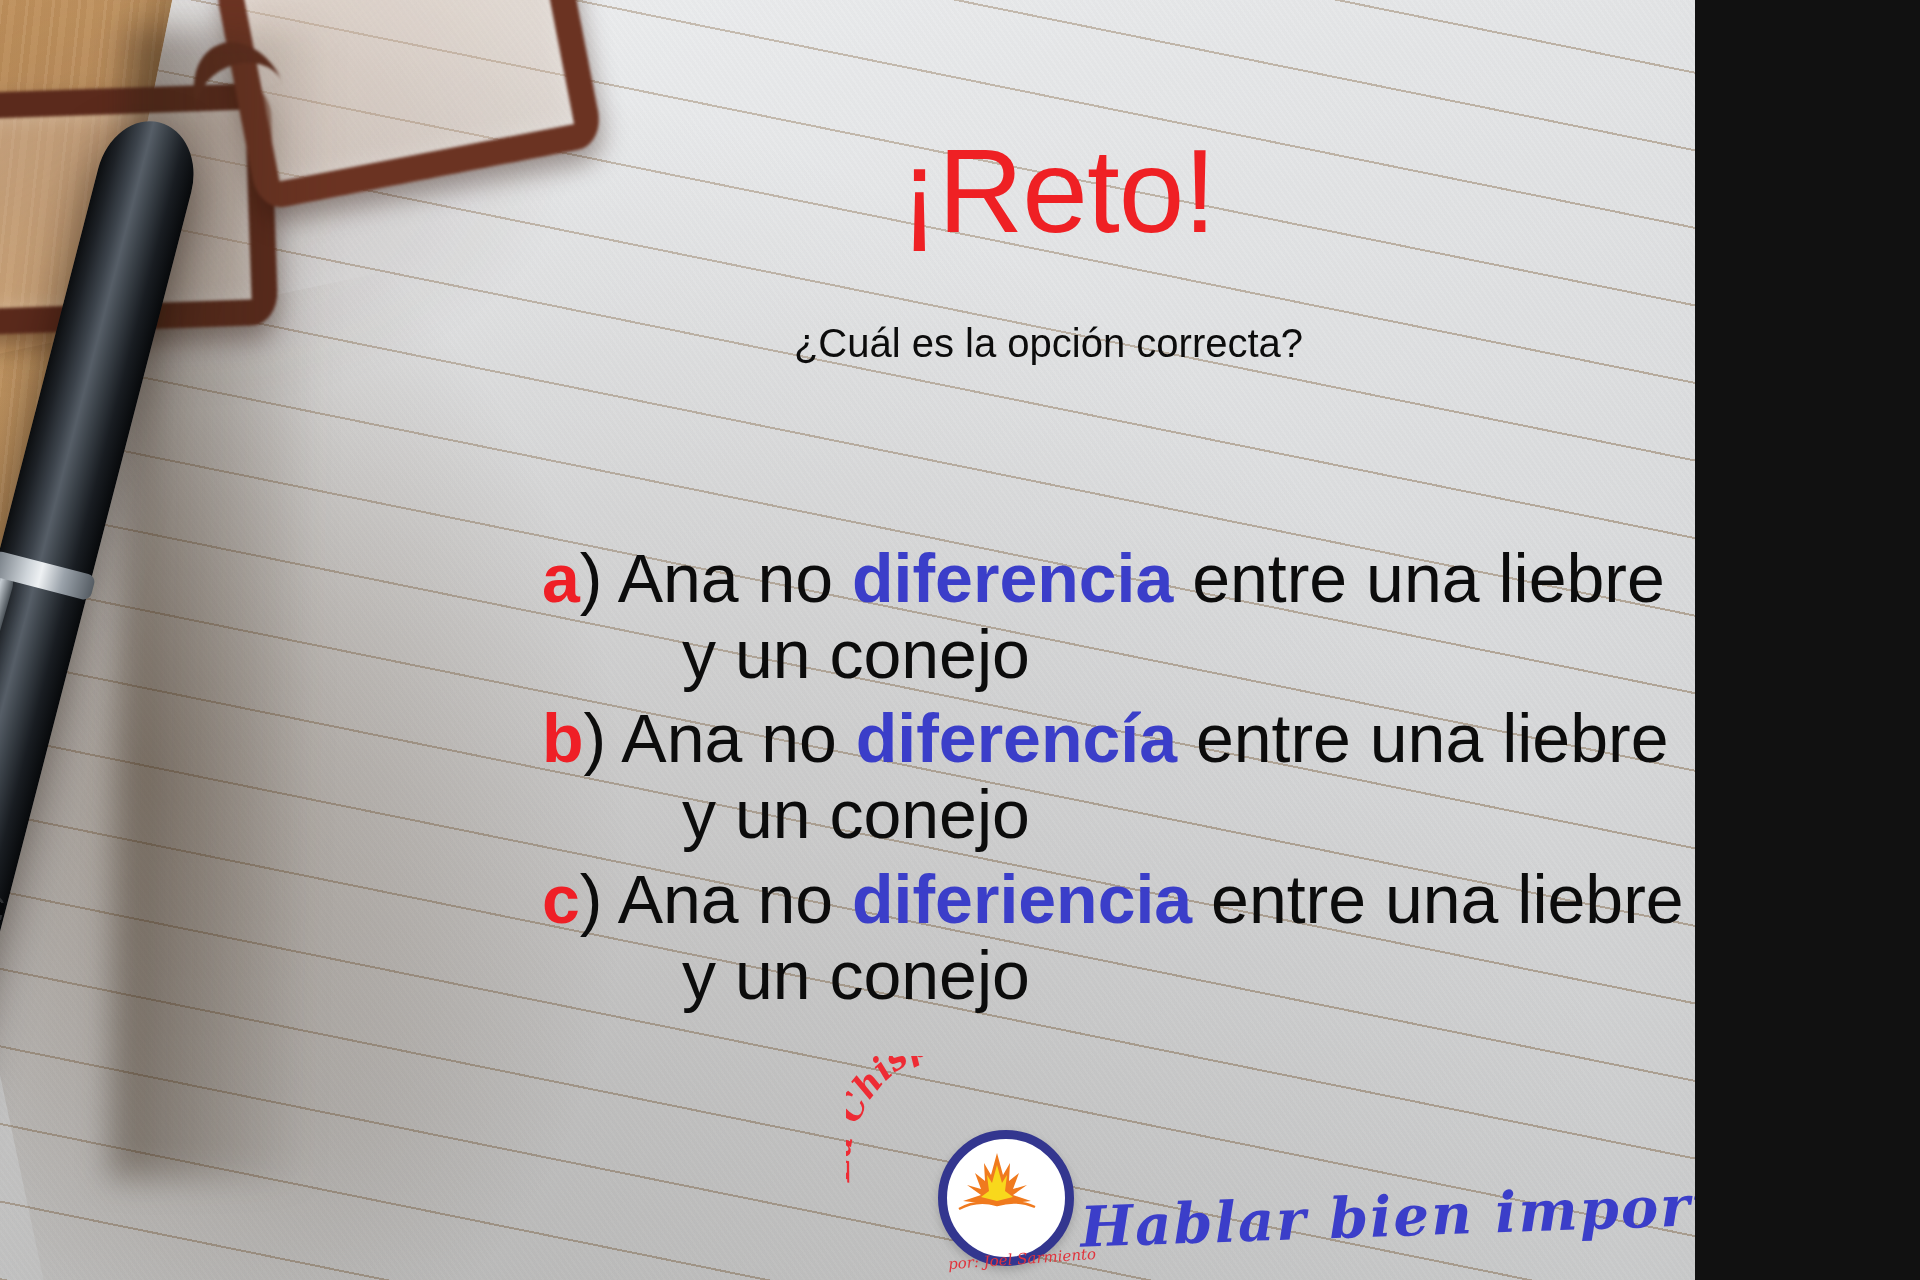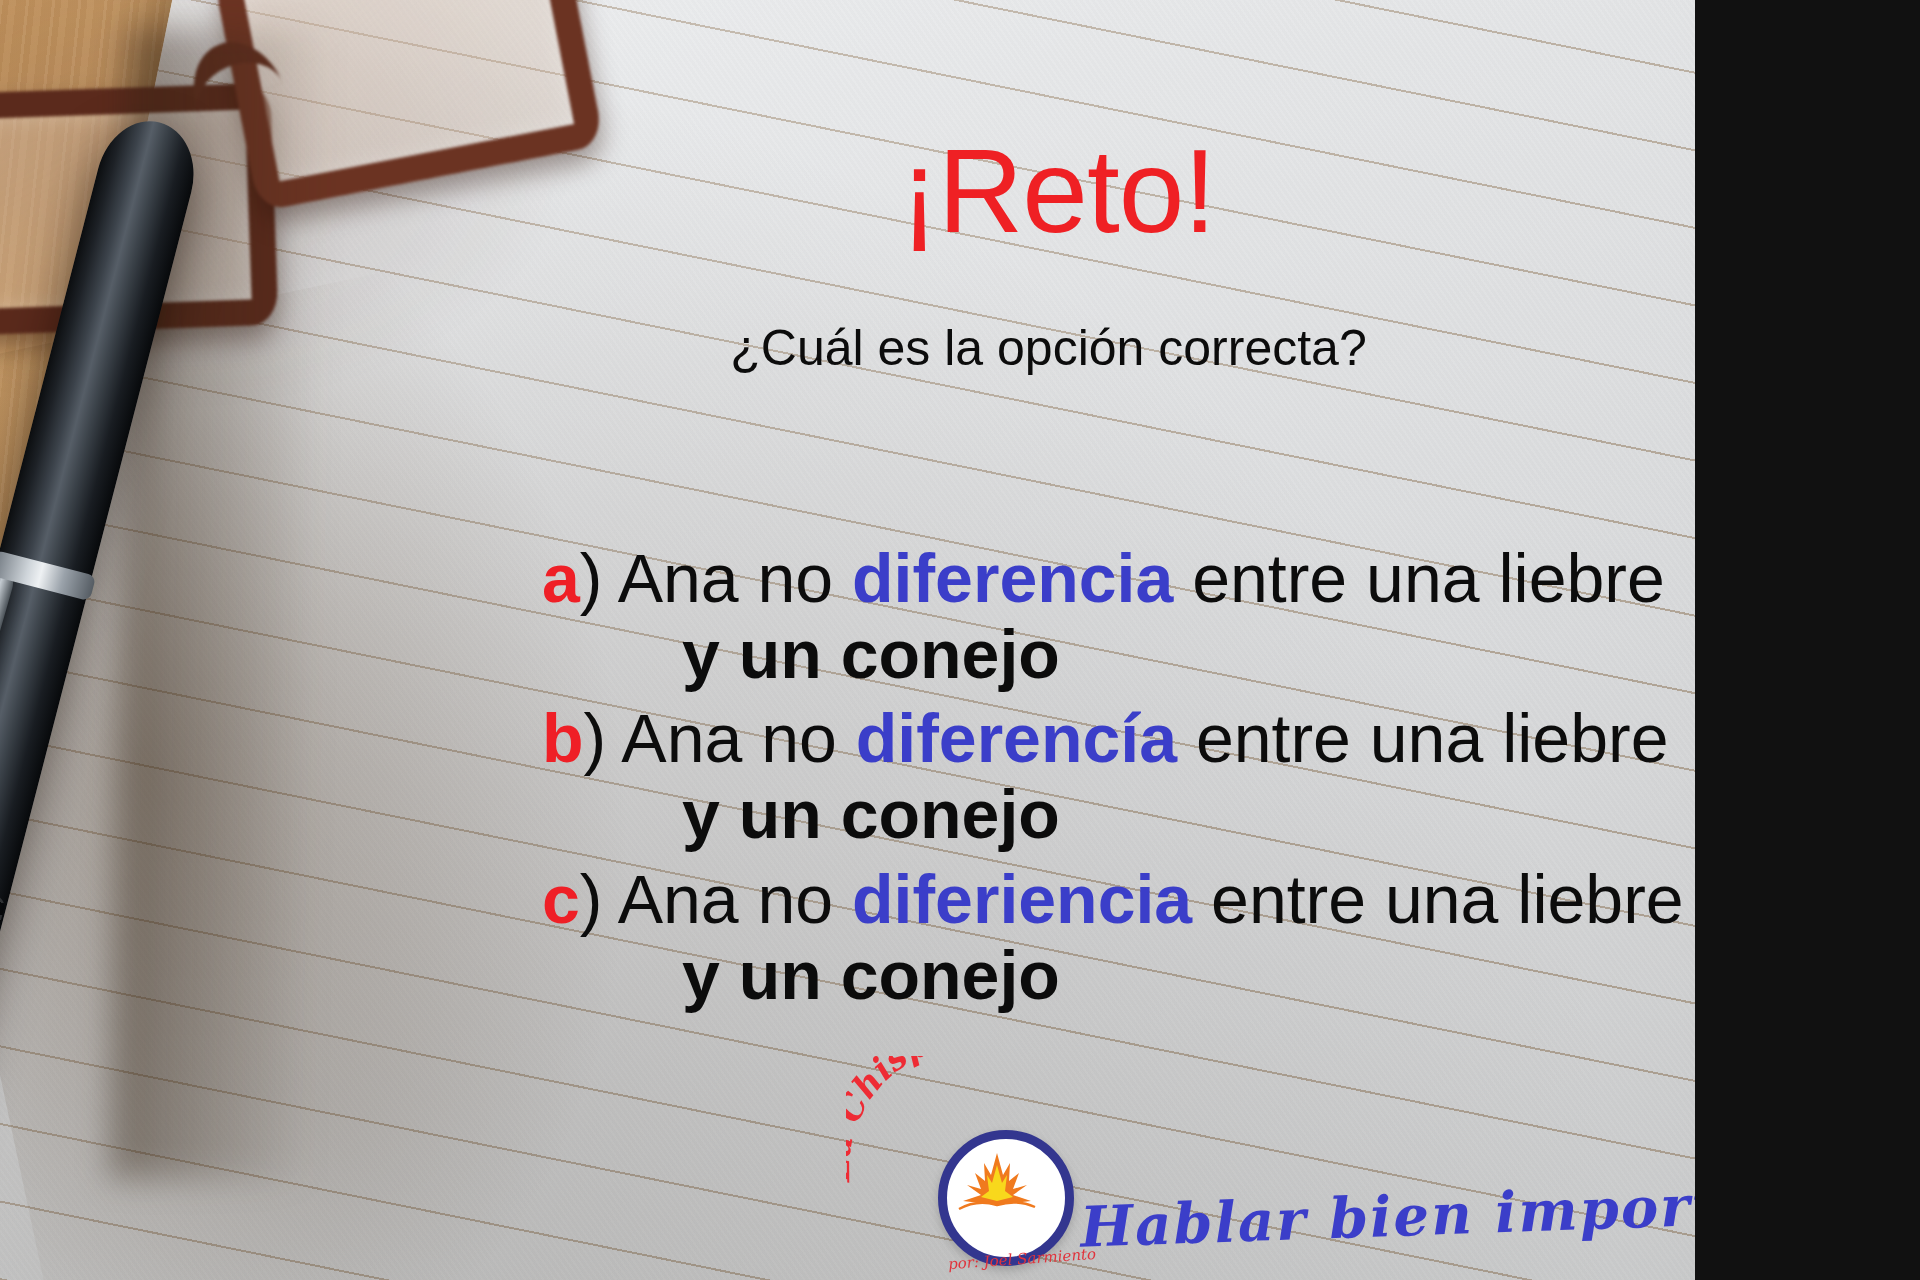--- a/index.html
+++ b/index.html
@@ -215,21 +215,21 @@
     letter-spacing: -1px;
     line-height: 1;
   }
 
   .subtitle {
     position: absolute;
     left: 0; right: 28px;
     top: 322px;
     text-align: center;
     padding-left: 430px;
-    font-size: 50px;
+    font-size: 40px;
     font-weight: 400;
     color: #0c0c0c;
     line-height: 1.05;
   }
 
   .options {
     position: absolute;
     left: 600px;
     top: 540px;
     width: 1320px;
@@ -246,21 +246,20 @@
     font-weight: 700;
     margin-left: -58px;
   }
   .option .hl {
     color: #3b3ec9;
     font-weight: 700;
   }
   .option .cont {
     display: block;
     margin-left: 82px;
-    font-weight: bold;
   }
 
   
   .logo {
     position: absolute;
     left: 860px;
     top: 1062px;
     width: 260px;
     height: 210px;
   }

